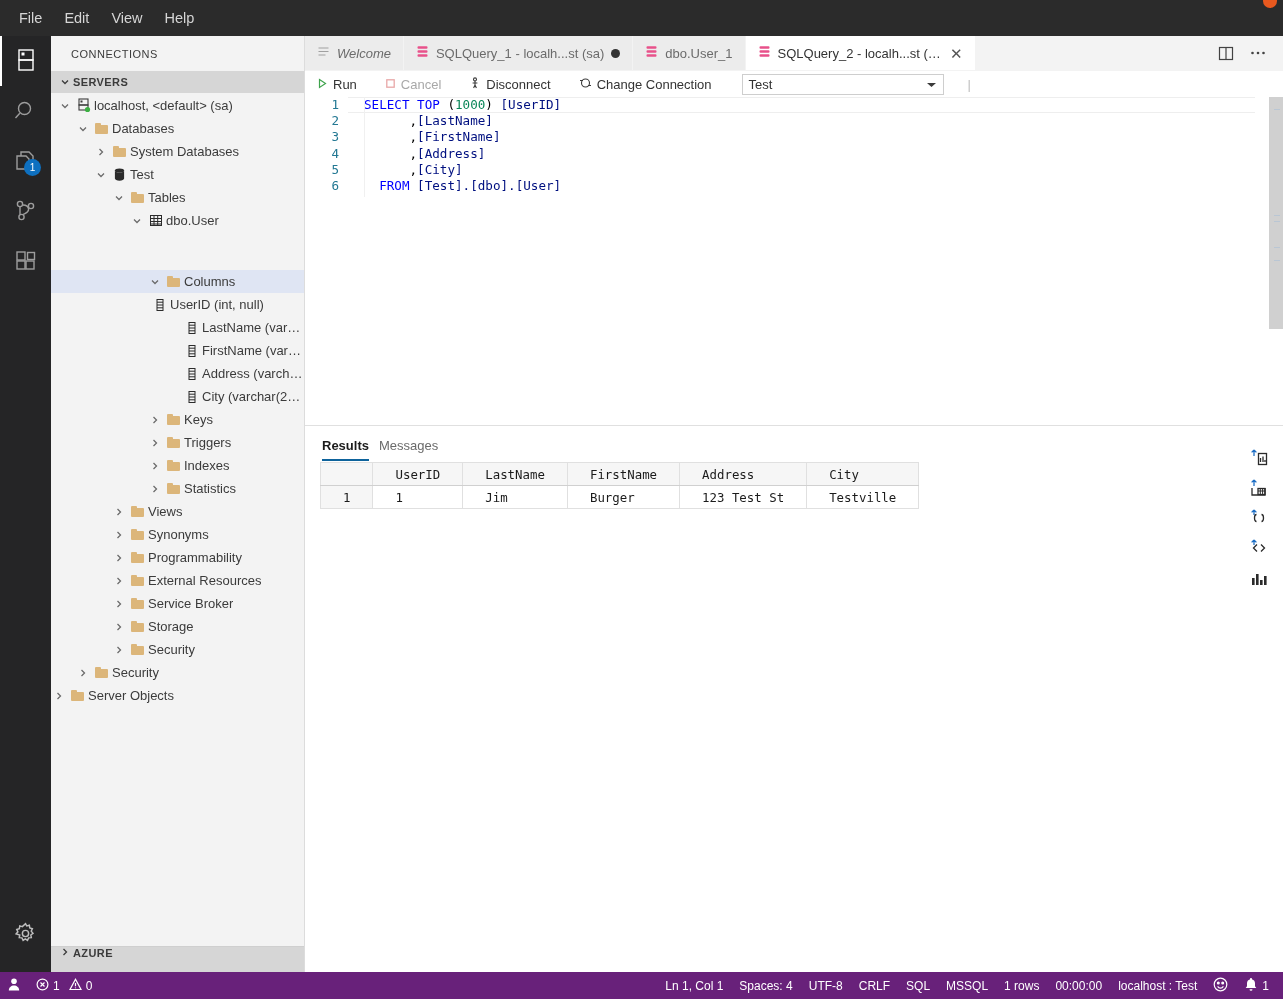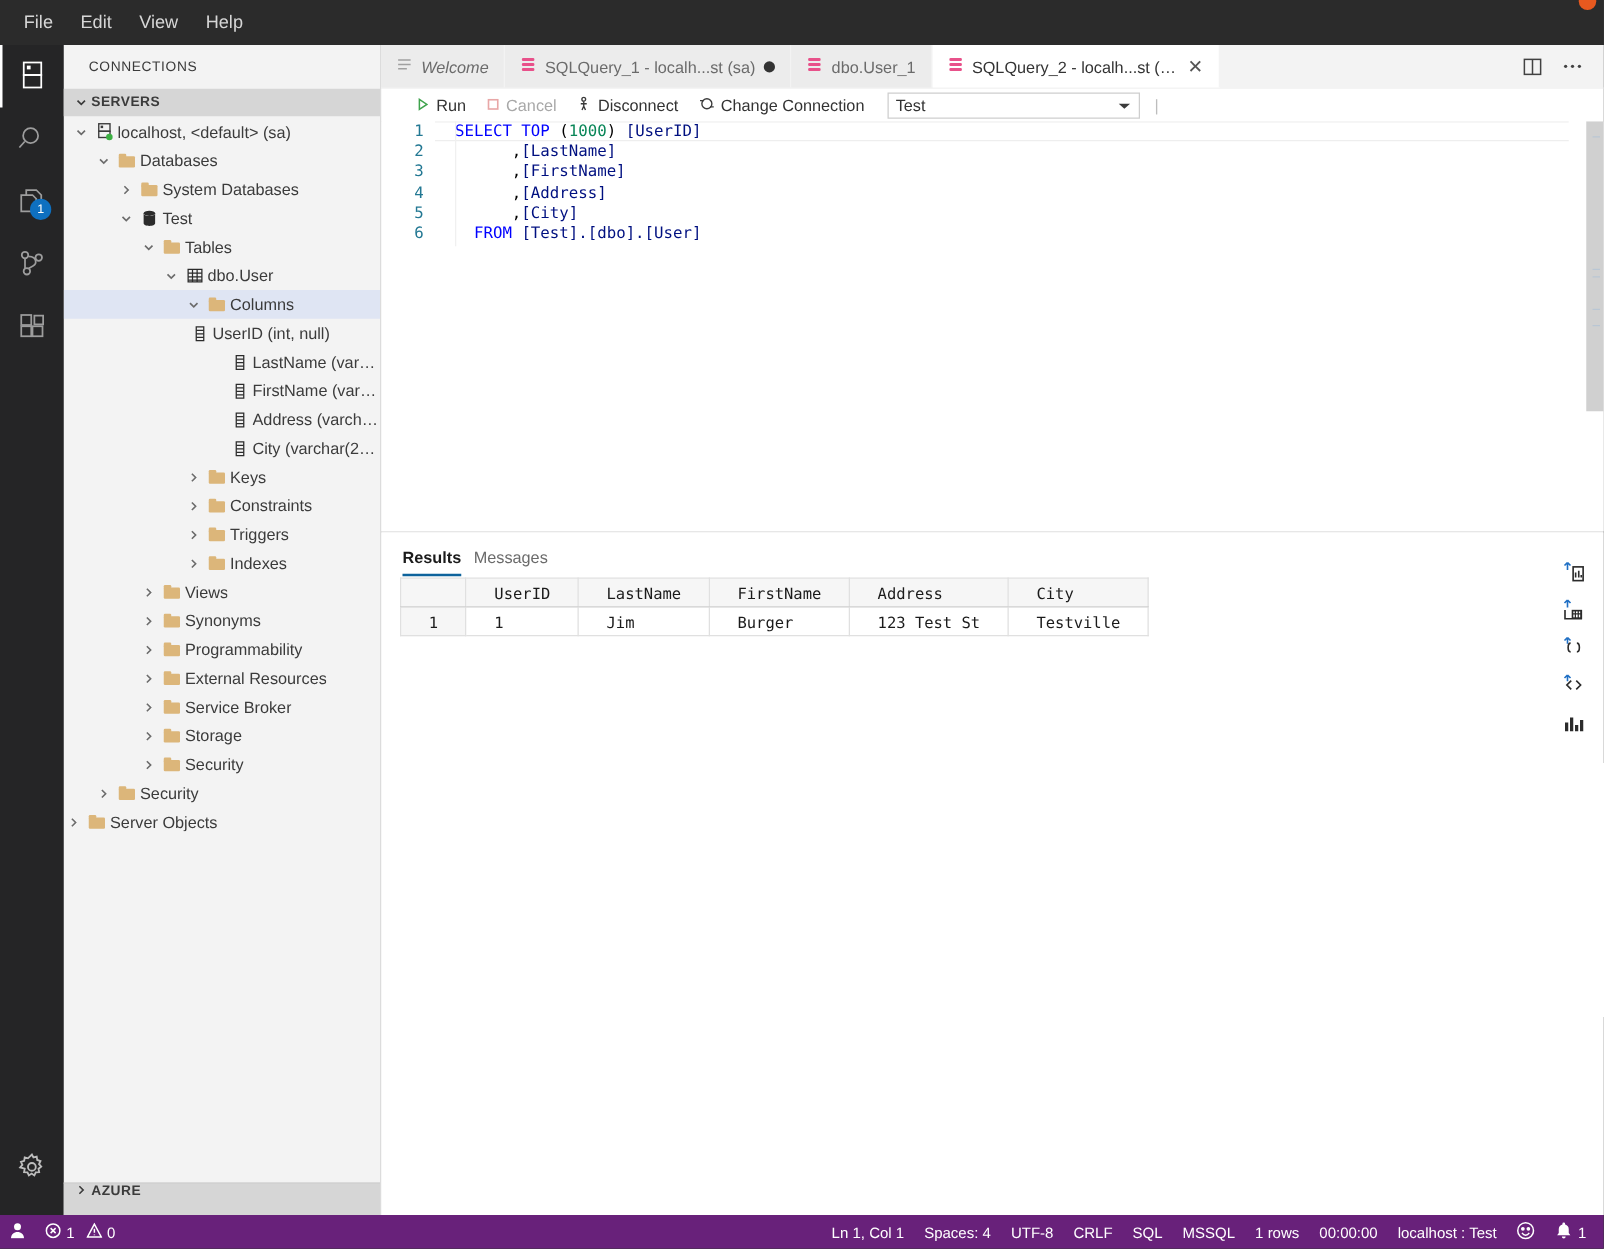--- a/index.html
+++ b/index.html
@@ -65,21 +65,21 @@
     height:22px; background:#d6d6d6; display:flex; align-items:center;
     font-size:11px; font-weight:bold; letter-spacing:.4px; color:#3b3b3b;
     padding-left:6px; cursor:pointer;
   }
   .section-header .tw { width:14px; display:flex; align-items:center; justify-content:center; }
   .tree { flex:1; overflow:hidden; padding-top:1px; }
   .trow {
     height:23px; display:flex; align-items:center; white-space:nowrap;
     font-size:13px; color:#3b3b3b; cursor:pointer; position:relative;
   }
-  .trow.selected { background:#dfe5f3; }
+  .trow.selected { background:#dfe5f3;margin-top:38px; }
   .tw {
     width:16px; min-width:16px; display:flex; align-items:center; justify-content:center;
     color:#6b6b6b;
   }
   .tw.empty { visibility:hidden; }
   .ticon { width:21px; min-width:21px; display:flex; align-items:center; justify-content:center; }
   .tlabel { overflow:hidden; text-overflow:ellipsis; }
   .azure-footer {
     height:26px; background:#d6d6d6; display:flex; align-items:flex-start;
     font-size:11px; font-weight:bold; letter-spacing:.4px; color:#3b3b3b;
@@ -119,21 +119,21 @@
   .tab-close { font-size:15px; color:#555; line-height:1; margin-left:2px; }
   .tabactions {
     margin-left:auto; display:flex; align-items:center; gap:6px; padding:0 12px;
     color:#424242;
   }
   .tabaction { width:26px; height:26px; display:flex; align-items:center; justify-content:center; cursor:pointer; }
 
   
   .qtoolbar {
     height:26px; background:#ffffff; display:flex; align-items:center;
-    gap:0px; padding-left:20px; font-size:13px; color:#333;
+    gap:12px; padding-left:4px; font-size:13px; color:#333;
   }
   .qbtn { display:flex; align-items:center; gap:5px; padding:2px 8px; cursor:pointer; color:#333; }
   .qbtn.disabled { color:#a8a8a8; cursor:default; }
   .qselect {
     margin-left:10px; width:202px; height:21px; border:1px solid #cecece;
     background:#fff; display:flex; align-items:center; padding:0 6px;
     font-size:13px; color:#333; position:relative; cursor:pointer;
   }
   .qselect .caret { margin-left:auto; }
   .qsep { margin-left:12px; color:#bdbdbd; }
@@ -473,49 +473,49 @@
             <svg width="10" height="10" viewBox="0 0 10 10" fill="none" stroke="#6b6b6b" stroke-width="1.3">
               <path d="M3.5 2L6.5 5 3.5 8"></path>
             </svg>
           </span>
           <span class="ticon">
             <span class="folder">
               <b></b>
               <i></i>
             </span>
           </span>
-          <span class="tlabel">Constraints</span>
+          <span class="tlabel">Triggers</span>
         </div>
         <div class="trow" style="padding-left:96px">
           <span class="tw">
             <svg width="10" height="10" viewBox="0 0 10 10" fill="none" stroke="#6b6b6b" stroke-width="1.3">
               <path d="M3.5 2L6.5 5 3.5 8"></path>
             </svg>
           </span>
           <span class="ticon">
             <span class="folder">
               <b></b>
               <i></i>
             </span>
           </span>
-          <span class="tlabel">Triggers</span>
+          <span class="tlabel">Indexes</span>
         </div>
         <div class="trow" style="padding-left:96px">
           <span class="tw">
             <svg width="10" height="10" viewBox="0 0 10 10" fill="none" stroke="#6b6b6b" stroke-width="1.3">
               <path d="M3.5 2L6.5 5 3.5 8"></path>
             </svg>
           </span>
           <span class="ticon">
             <span class="folder">
               <b></b>
               <i></i>
             </span>
           </span>
-          <span class="tlabel">Indexes</span>
+          <span class="tlabel">Statistics</span>
         </div>
         <div class="trow" style="padding-left:60px">
           <span class="tw">
             <svg width="10" height="10" viewBox="0 0 10 10" fill="none" stroke="#6b6b6b" stroke-width="1.3">
               <path d="M3.5 2L6.5 5 3.5 8"></path>
             </svg>
           </span>
           <span class="ticon">
             <span class="folder">
               <b></b>

